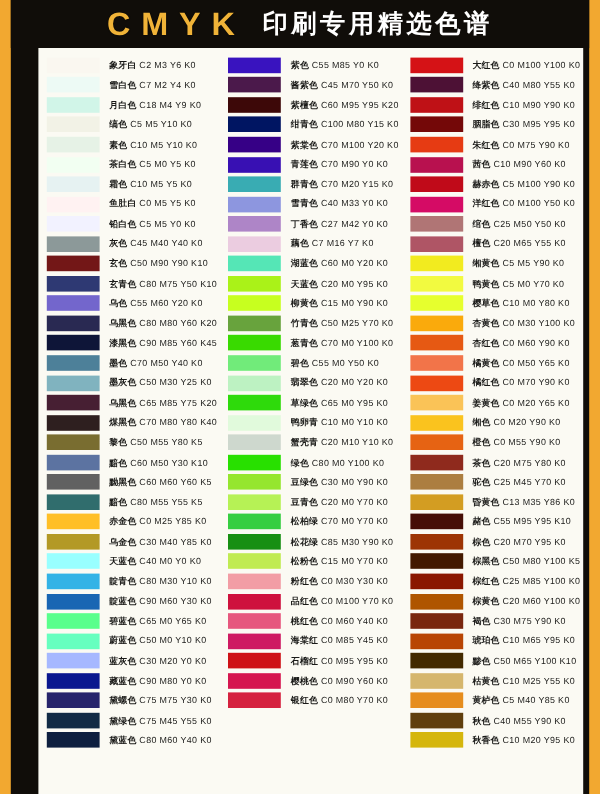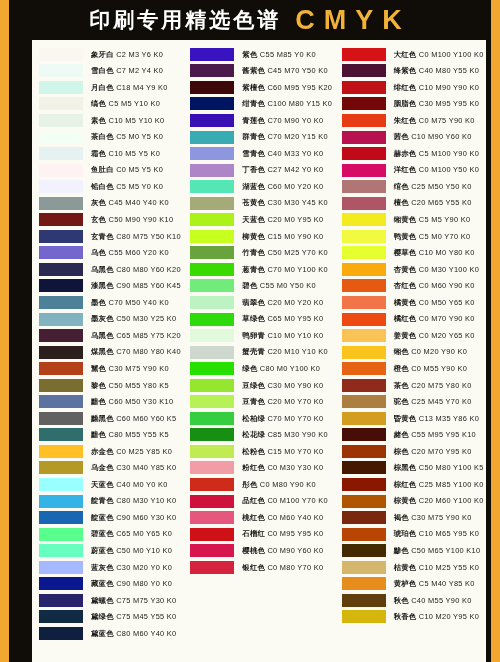--- a/index.html
+++ b/index.html
@@ -96,22 +96,22 @@
   }
   .label .name{font-weight:bold;letter-spacing:0.2px;}
   .label .code{font-family:"Liberation Sans","DejaVu Sans",sans-serif;letter-spacing:0.3px;}
 </style>
 </head>
 <body>
 
 <div id="page">
 
   <div id="header">
+    <span id="cmyk-title">CMYK</span>
     <span id="cn-title">印刷专用精选色谱</span>
-    <span id="cmyk-title">CMYK</span>
   </div>
 
   <div id="sheet">
     <div id="columns">
         <div class="column">
           <div class="swatch-row">
             <div class="chip" style="background: rgb(250, 247, 240);"></div>
             <div class="label"><span class="name">象牙白</span><span class="code"> C2 M3 Y6 K0</span></div>
           </div>
           <div class="swatch-row">
@@ -180,24 +180,20 @@
           </div>
           <div class="swatch-row">
             <div class="chip" style="background: rgb(71, 31, 51);"></div>
             <div class="label"><span class="name">乌黑色</span><span class="code"> C65 M85 Y75 K20</span></div>
           </div>
           <div class="swatch-row">
             <div class="chip" style="background: rgb(46, 31, 31);"></div>
             <div class="label"><span class="name">煤黑色</span><span class="code"> C70 M80 Y80 K40</span></div>
           </div>
           <div class="swatch-row">
-            <div class="chip" style="background: rgb(179, 64, 25);"></div>
-            <div class="label"><span class="name">黧色</span><span class="code"> C30 M75 Y90 K0</span></div>
-          </div>
-          <div class="swatch-row">
             <div class="chip" style="background: rgb(121, 109, 48);"></div>
             <div class="label"><span class="name">黎色</span><span class="code"> C50 M55 Y80 K5</span></div>
           </div>
           <div class="swatch-row">
             <div class="chip" style="background: rgb(92, 115, 161);"></div>
             <div class="label"><span class="name">黯色</span><span class="code"> C60 M50 Y30 K10</span></div>
           </div>
           <div class="swatch-row">
             <div class="chip" style="background: rgb(97, 97, 97);"></div>
             <div class="label"><span class="name">黝黑色</span><span class="code"> C60 M60 Y60 K5</span></div>
@@ -266,44 +262,48 @@
           </div>
           <div class="swatch-row">
             <div class="chip" style="background: rgb(61, 8, 8);"></div>
             <div class="label"><span class="name">紫檀色</span><span class="code"> C60 M95 Y95 K20</span></div>
           </div>
           <div class="swatch-row">
             <div class="chip" style="background: rgb(0, 21, 98);"></div>
             <div class="label"><span class="name">绀青色</span><span class="code"> C100 M80 Y15 K0</span></div>
           </div>
           <div class="swatch-row">
+            <div class="chip" style="background: rgb(54, 0, 134);"></div>
+            <div class="label"><span class="name">紫棠色</span><span class="code"> C70 M100 Y20 K0</span></div>
+          </div>
+          <div class="swatch-row">
             <div class="chip" style="background: rgb(56, 16, 179);"></div>
             <div class="label"><span class="name">青莲色</span><span class="code"> C70 M90 Y0 K0</span></div>
           </div>
           <div class="swatch-row">
             <div class="chip" style="background: rgb(57, 172, 179);"></div>
             <div class="label"><span class="name">群青色</span><span class="code"> C70 M20 Y15 K0</span></div>
           </div>
           <div class="swatch-row">
             <div class="chip" style="background: rgb(141, 150, 223);"></div>
             <div class="label"><span class="name">雪青色</span><span class="code"> C40 M33 Y0 K0</span></div>
           </div>
           <div class="swatch-row">
             <div class="chip" style="background: rgb(174, 133, 199);"></div>
             <div class="label"><span class="name">丁香色</span><span class="code"> C27 M42 Y0 K0</span></div>
           </div>
           <div class="swatch-row">
+            <div class="chip" style="background: rgb(235, 204, 224);"></div>
+            <div class="label"><span class="name">藕色</span><span class="code"> C7 M16 Y7 K0</span></div>
+          </div>
+          <div class="swatch-row">
             <div class="chip" style="background: rgb(85, 230, 182);"></div>
             <div class="label"><span class="name">湖蓝色</span><span class="code"> C60 M0 Y20 K0</span></div>
           </div>
           <div class="swatch-row">
-            <div class="chip" style="background: rgb(165, 170, 121);"></div>
-            <div class="label"><span class="name">苍黄色</span><span class="code"> C30 M30 Y45 K0</span></div>
-          </div>
-          <div class="swatch-row">
             <div class="chip" style="background: rgb(170, 242, 24);"></div>
             <div class="label"><span class="name">天蓝色</span><span class="code"> C20 M0 Y95 K0</span></div>
           </div>
           <div class="swatch-row">
             <div class="chip" style="background: rgb(199, 255, 31);"></div>
             <div class="label"><span class="name">柳黄色</span><span class="code"> C15 M0 Y90 K0</span></div>
           </div>
           <div class="swatch-row">
             <div class="chip" style="background: rgb(104, 163, 61);"></div>
             <div class="label"><span class="name">竹青色</span><span class="code"> C50 M25 Y70 K0</span></div>
@@ -354,30 +354,30 @@
           </div>
           <div class="swatch-row">
             <div class="chip" style="background: rgb(192, 235, 82);"></div>
             <div class="label"><span class="name">松粉色</span><span class="code"> C15 M0 Y70 K0</span></div>
           </div>
           <div class="swatch-row">
             <div class="chip" style="background: rgb(242, 157, 165);"></div>
             <div class="label"><span class="name">粉红色</span><span class="code"> C0 M30 Y30 K0</span></div>
           </div>
           <div class="swatch-row">
-            <div class="chip" style="background: rgb(206, 43, 26);"></div>
-            <div class="label"><span class="name">彤色</span><span class="code"> C0 M80 Y90 K0</span></div>
-          </div>
-          <div class="swatch-row">
             <div class="chip" style="background: rgb(206, 17, 61);"></div>
             <div class="label"><span class="name">品红色</span><span class="code"> C0 M100 Y70 K0</span></div>
           </div>
           <div class="swatch-row">
             <div class="chip" style="background: rgb(230, 87, 126);"></div>
             <div class="label"><span class="name">桃红色</span><span class="code"> C0 M60 Y40 K0</span></div>
+          </div>
+          <div class="swatch-row">
+            <div class="chip" style="background: rgb(206, 26, 98);"></div>
+            <div class="label"><span class="name">海棠红</span><span class="code"> C0 M85 Y45 K0</span></div>
           </div>
           <div class="swatch-row">
             <div class="chip" style="background: rgb(206, 17, 22);"></div>
             <div class="label"><span class="name">石榴红</span><span class="code"> C0 M95 Y95 K0</span></div>
           </div>
           <div class="swatch-row">
             <div class="chip" style="background: rgb(213, 22, 79);"></div>
             <div class="label"><span class="name">樱桃色</span><span class="code"> C0 M90 Y60 K0</span></div>
           </div>
           <div class="swatch-row">

